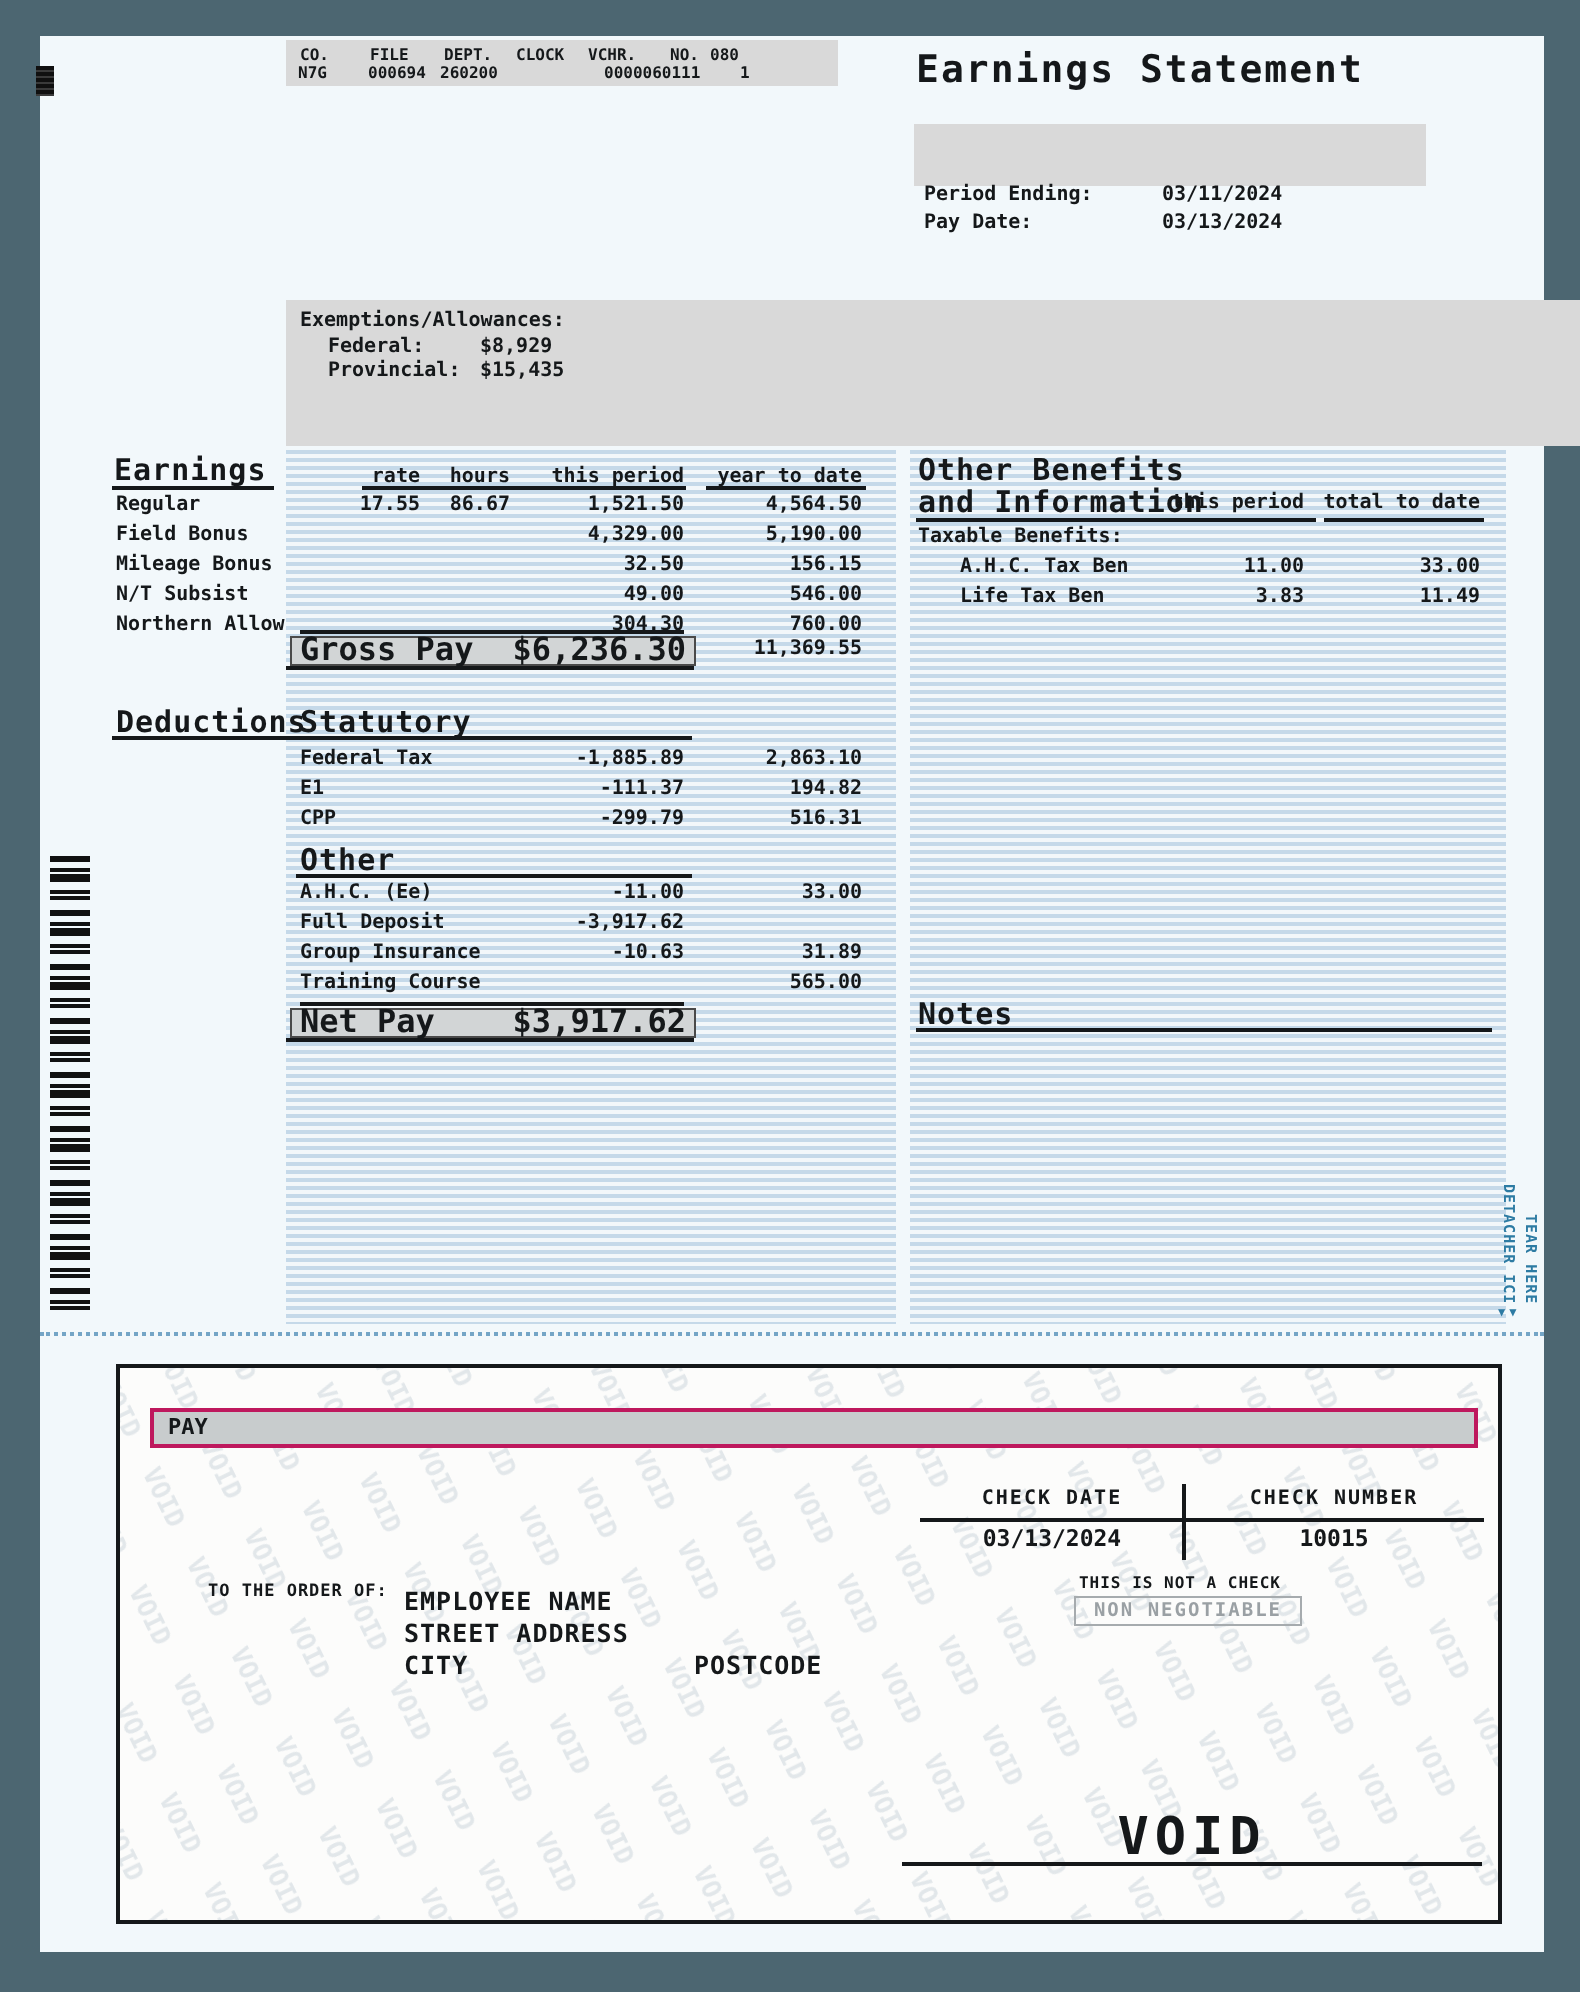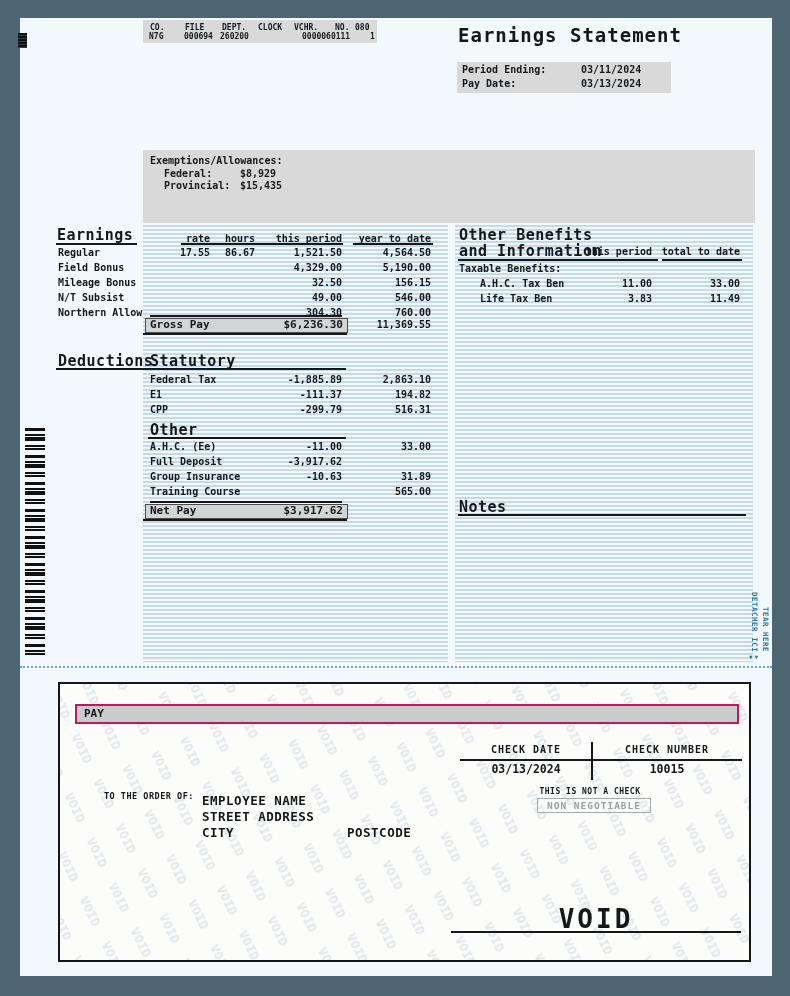--- a/index.html
+++ b/index.html
@@ -2,42 +2,42 @@
 <html><head>
 <meta charset="utf-8">
 <style>
   html,body{margin:0;padding:0;background:#4c6671;}
   #page{position:relative;width:790px;height:996px;background:#4c6671;overflow:hidden;
         font-family:"DejaVu Sans Mono","Liberation Mono",monospace;font-weight:bold;color:#15181a;}
   .abs{position:absolute;}
   #paper{left:20px;top:18px;width:752px;height:958px;background:#f2f8fb;}
   #regmark{left:18px;top:33px;width:9px;height:15px;
            background:repeating-linear-gradient(180deg,#101010 0 2px,#3a3a3a 2px 3px);}
-  .graybox{background:#d9d9d9;}
+  .graybox{background:#d9d9d9;padding-left:42px;}
   #hdr-box{left:143px;top:20px;width:234px;height:23px;font-size:8px;}
   #hdr-box span{position:absolute;white-space:nowrap;}
   #period-box{left:457px;top:62px;width:214px;height:31px;font-size:10px;}
-  #period-box span{position:absolute;white-space:nowrap;}
+  #period-box span{position:absolute;white-space:nowrap;margin-top:28px;}
   #title{left:458px;top:24px;font-size:19px;letter-spacing:1px;white-space:nowrap;}
   #exm-box{left:143px;top:150px;width:612px;height:73px;font-size:10px;}
   #exm-box span{position:absolute;white-space:nowrap;}
   .panel{background:repeating-linear-gradient(180deg,#c5d9e9 0 2px,#f2f7fa 2px 4px);}
   #panel-left{left:143px;top:225px;width:305px;height:437px;}
   #panel-right{left:455px;top:225px;width:298px;height:437px;}
   .h1{font-size:15px;letter-spacing:0.5px;white-space:nowrap;}
   .rule{position:absolute;height:2px;background:#15181a;}
   .r{position:absolute;left:0;width:790px;height:12px;font-size:10px;line-height:11px;}
   .r span{position:absolute;white-space:nowrap;}
   .num{text-align:right;}
   .lblm{left:58px;}  .lbld{left:150px;}
   .c-rate{left:150px;width:60px;}  .c-hours{left:213px;width:42px;}
   .c-period{left:252px;width:90px;}  .c-ytd{left:342px;width:89px;}
   .b-lbl{left:480px;} .b-per{left:582px;width:70px;} .b-ytd{left:658px;width:82px;}
   .bar{position:absolute;left:145px;width:201px;height:13px;background:#d2d5d6;
-       border:1px solid #4a4a4a;font-size:11px;line-height:12px;}
+       border:1px solid #4a4a4a;font-size:16px;line-height:12px;}
   .bar .bl{position:absolute;left:4px;white-space:nowrap;}
   .bar .bv{position:absolute;right:4px;white-space:nowrap;}
   #barcode{left:25px;top:428px;width:20px;height:227px;
     background:repeating-linear-gradient(180deg,#111 0 3px,transparent 3px 6px,#111 6px 8px,
       transparent 8px 9px,#111 9px 13px,transparent 13px 17px,#111 17px 19px,
       transparent 19px 20px,#111 20px 22px,transparent 22px 27px);}
   #detach{left:750px;top:590px;height:62px;display:flex;align-items:flex-end;gap:2px;color:#2d7ba3;}
   #detach span{writing-mode:vertical-rl;font-size:7.5px;letter-spacing:0.5px;white-space:nowrap;}
   #detach-mk{left:749px;top:653px;font-size:6px;color:#2d7ba3;letter-spacing:2px;}
   #tearline{left:20px;top:666px;width:752px;height:0;border-top:2px dotted #74a5c6;}

